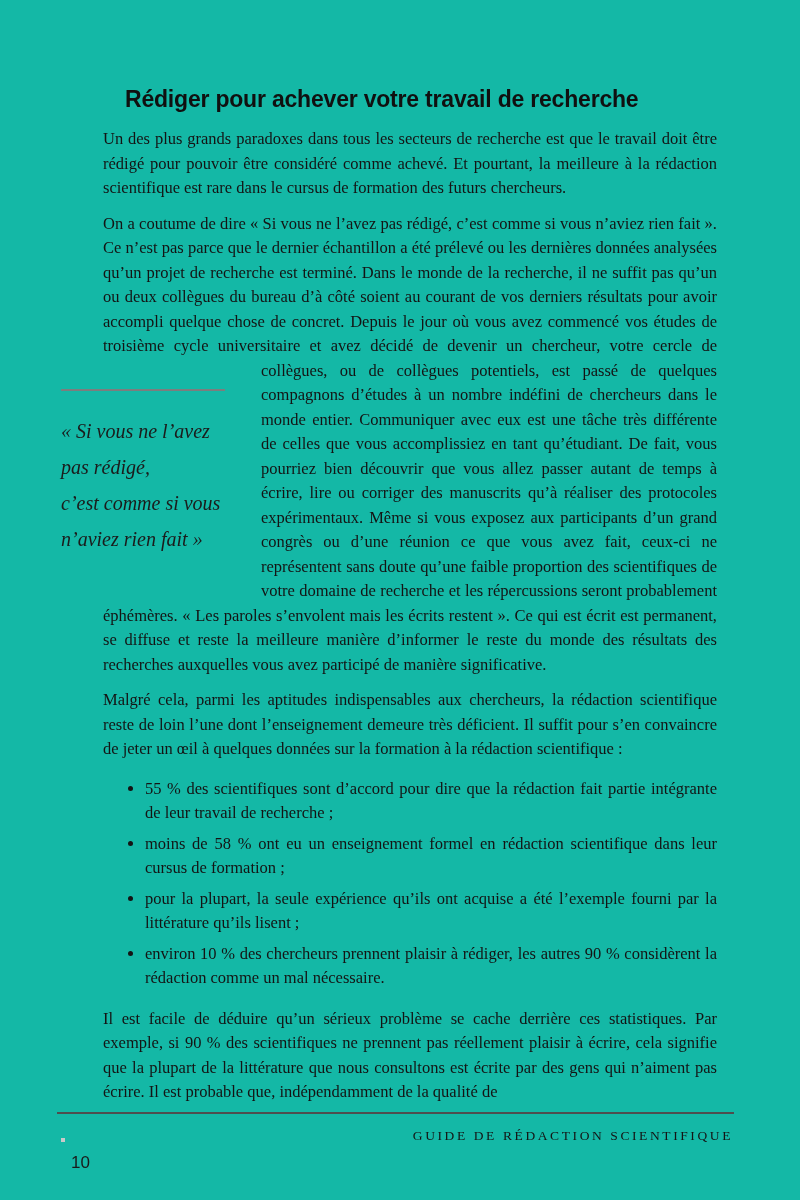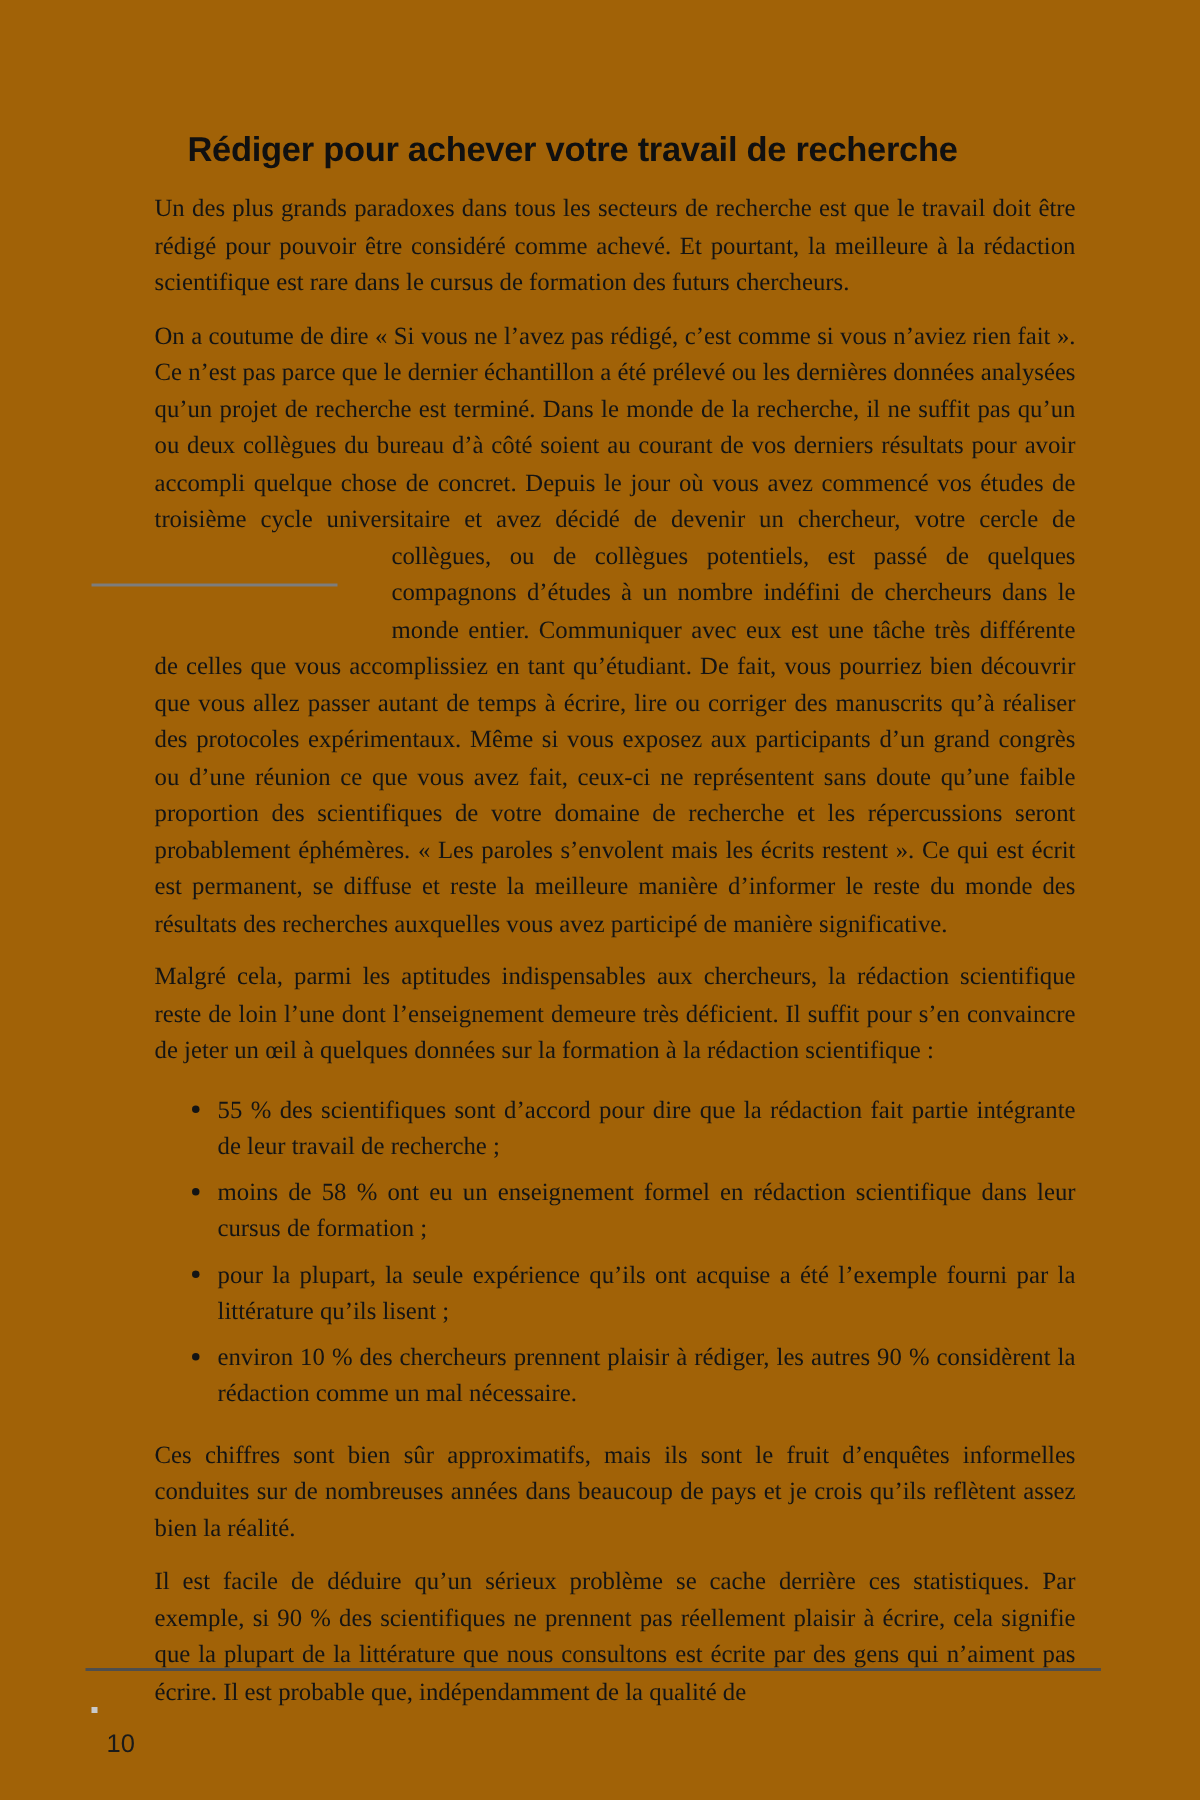--- a/index.html
+++ b/index.html
@@ -4,21 +4,21 @@
 <style>
   html, body {
     margin: 0;
     padding: 0;
     background: #ffffff;
   }
   .page {
     position: relative;
     width: 800px;
     height: 1200px;
-    background: #a16207;
+    background: #14b8a6;
     overflow: hidden;
     font-family: "Liberation Serif", serif;
     color: #141414;
   }
   .content {
     position: absolute;
     left: 103px;
     top: 84px;
     width: 614px;
   }
@@ -117,36 +117,40 @@
   <div class="content">
 
     <h1 class="page-title">Rédiger pour achever votre travail de recherche</h1>
 
     <p class="body-para">Un des plus grands paradoxes dans tous les secteurs de recherche est que le travail doit être rédigé pour pouvoir être considéré comme achevé. Et pourtant, la meilleure à la rédaction scientifique est rare dans le cursus de formation des futurs chercheurs.</p>
 
     <p class="body-para">
       <span>On a coutume de dire « Si vous ne l’avez pas rédigé, c’est comme si vous n’aviez rien fait ». Ce n’est pas parce que le dernier échantillon a été prélevé ou les dernières données analysées qu’un projet de recherche est terminé. Dans le monde de la recherche, il ne suffit pas qu’un ou deux collègues du bureau d’à côté soient au courant de vos derniers résultats pour avoir accompli quelque chose de concret. Depuis le jour où vous avez commencé vos études de troisième cycle universitaire et avez décidé de devenir un chercheur, votre cercle de collègues, ou de collègues potentiels, est</span>
       <span class="pullquote">
         <span class="pq-rule"></span>
+        <span class="pq-text">« Si vous ne l’avez
+pas rédigé,
+c’est comme si vous
+n’aviez rien fait »</span>
       </span>
       <span>passé de quelques compagnons d’études à un nombre indéfini de chercheurs dans le monde entier. Communiquer avec eux est une tâche très différente de celles que vous accomplissiez en tant qu’étudiant. De fait, vous pourriez bien découvrir que vous allez passer autant de temps à écrire, lire ou corriger des manuscrits qu’à réaliser des protocoles expérimentaux. Même si vous exposez aux participants d’un grand congrès ou d’une réunion ce que vous avez fait, ceux-ci ne représentent sans doute qu’une faible proportion des scientifiques de votre domaine de recherche et les répercussions seront probablement éphémères. « Les paroles s’envolent mais les écrits restent ». Ce qui est écrit est permanent, se diffuse et reste la meilleure manière d’informer le reste du monde des résultats des recherches auxquelles vous avez participé de manière significative.</span>
     </p>
 
     <p class="body-para">Malgré cela, parmi les aptitudes indispensables aux chercheurs, la rédaction scientifique reste de loin l’une dont l’enseignement demeure très déficient. Il suffit pour s’en convaincre de jeter un œil à quelques données sur la formation à la rédaction scientifique :</p>
 
     <ul class="bullet-list">
       <li>55 % des scientifiques sont d’accord pour dire que la rédaction fait partie intégrante de leur travail de recherche ;</li>
       <li>moins de 58 % ont eu un enseignement formel en rédaction scientifique dans leur cursus de formation ;</li>
       <li>pour la plupart, la seule expérience qu’ils ont acquise a été l’exemple fourni par la littérature qu’ils lisent ;</li>
       <li>environ 10 % des chercheurs prennent plaisir à rédiger, les autres 90 % considèrent la rédaction comme un mal nécessaire.</li>
     </ul>
 
-    <p class="body-para">Ces chiffres sont bien sûr approximatifs, mais ils sont le fruit d’enquêtes informelles conduites sur de nombreuses années dans beaucoup de pays et je crois qu’ils reflètent assez bien la réalité.</p>
 
     <p class="body-para">Il est facile de déduire qu’un sérieux problème se cache derrière ces statistiques. Par exemple, si 90 % des scientifiques ne prennent pas réellement plaisir à écrire, cela signifie que la plupart de la littérature que nous consultons est écrite par des gens qui n’aiment pas écrire. Il est probable que, indépendamment de la qualité de</p>
 
   </div>
 
   <div class="footer-rule"></div>
   <div class="page-number-dot"></div>
   <div class="page-number">10</div>
+  <div class="running-title">GUIDE DE RÉDACTION SCIENTIFIQUE</div>
 
 </div>
 
 </body></html>

